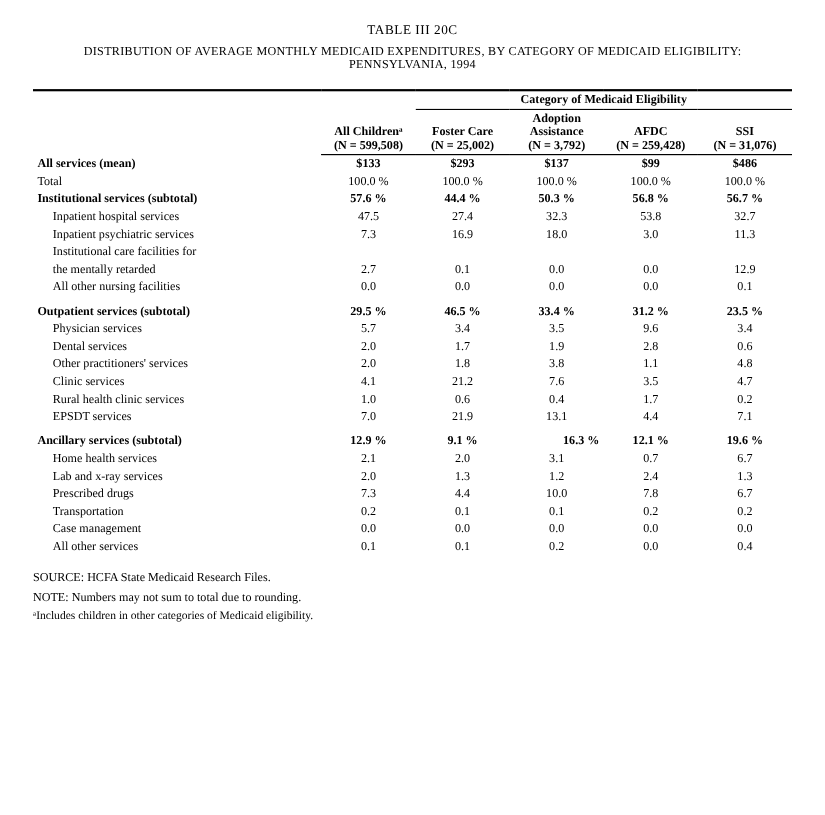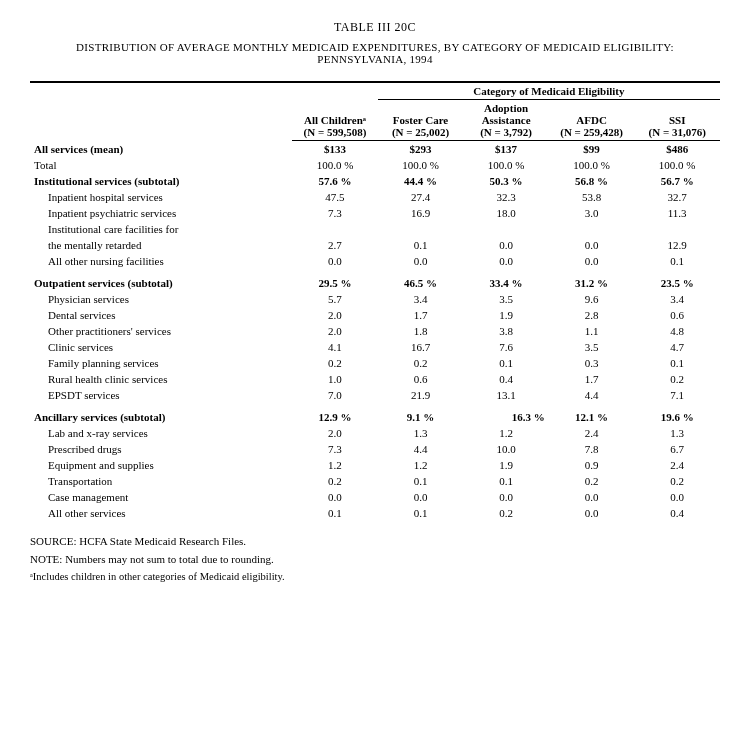--- a/index.html
+++ b/index.html
@@ -183,32 +183,24 @@
         <td class="col-label" style="padding-left: 18px;">Other practitioners' services</td>
         <td class="col-data">2.0</td>
         <td class="col-data">1.8</td>
         <td class="col-data">3.8</td>
         <td class="col-data">1.1</td>
         <td class="col-data">4.8</td>
       </tr>
       <tr>
         <td class="col-label" style="padding-left: 18px;">Clinic services</td>
         <td class="col-data">4.1</td>
-        <td class="col-data">16.7</td>
+        <td class="col-data">21.2</td>
         <td class="col-data">7.6</td>
         <td class="col-data">3.5</td>
         <td class="col-data">4.7</td>
-      </tr>
-      <tr>
-        <td class="col-label" style="padding-left: 18px;">Family planning services</td>
-        <td class="col-data">0.2</td>
-        <td class="col-data">0.2</td>
-        <td class="col-data">0.1</td>
-        <td class="col-data">0.3</td>
-        <td class="col-data">0.1</td>
       </tr>
       <tr>
         <td class="col-label" style="padding-left: 18px;">Rural health clinic services</td>
         <td class="col-data">1.0</td>
         <td class="col-data">0.6</td>
         <td class="col-data">0.4</td>
         <td class="col-data">1.7</td>
         <td class="col-data">0.2</td>
       </tr>
       <tr>
@@ -221,44 +213,44 @@
       </tr>
       <tr class="subtotal-row">
         <td class="col-label" style="font-weight: bold; padding-top: 8px;">Ancillary services (subtotal)</td>
         <td class="col-data" style="font-weight: bold; padding-top: 8px;">12.9 %</td>
         <td class="col-data" style="font-weight: bold; padding-top: 8px;">9.1 %</td>
         <td class="col-data" style="font-weight: bold; padding-top: 8px; text-align: right;">16.3 %</td>
         <td class="col-data" style="font-weight: bold; padding-top: 8px;">12.1 %</td>
         <td class="col-data" style="font-weight: bold; padding-top: 8px;">19.6 %</td>
       </tr>
       <tr>
+        <td class="col-label" style="padding-left: 18px;">Home health services</td>
+        <td class="col-data">2.1</td>
+        <td class="col-data">2.0</td>
+        <td class="col-data">3.1</td>
+        <td class="col-data">0.7</td>
+        <td class="col-data">6.7</td>
+      </tr>
+      <tr>
         <td class="col-label" style="padding-left: 18px;">Lab and x-ray services</td>
         <td class="col-data">2.0</td>
         <td class="col-data">1.3</td>
         <td class="col-data">1.2</td>
         <td class="col-data">2.4</td>
         <td class="col-data">1.3</td>
       </tr>
       <tr>
         <td class="col-label" style="padding-left: 18px;">Prescribed drugs</td>
         <td class="col-data">7.3</td>
         <td class="col-data">4.4</td>
         <td class="col-data">10.0</td>
         <td class="col-data">7.8</td>
         <td class="col-data">6.7</td>
       </tr>
       <tr>
-        <td class="col-label" style="padding-left: 18px;">Equipment and supplies</td>
-        <td class="col-data">1.2</td>
-        <td class="col-data">1.2</td>
-        <td class="col-data">1.9</td>
-        <td class="col-data">0.9</td>
-        <td class="col-data">2.4</td>
-      </tr>
-      <tr>
         <td class="col-label" style="padding-left: 18px;">Transportation</td>
         <td class="col-data">0.2</td>
         <td class="col-data">0.1</td>
         <td class="col-data">0.1</td>
         <td class="col-data">0.2</td>
         <td class="col-data">0.2</td>
       </tr>
       <tr>
         <td class="col-label" style="padding-left: 18px;">Case management</td>
         <td class="col-data">0.0</td>

